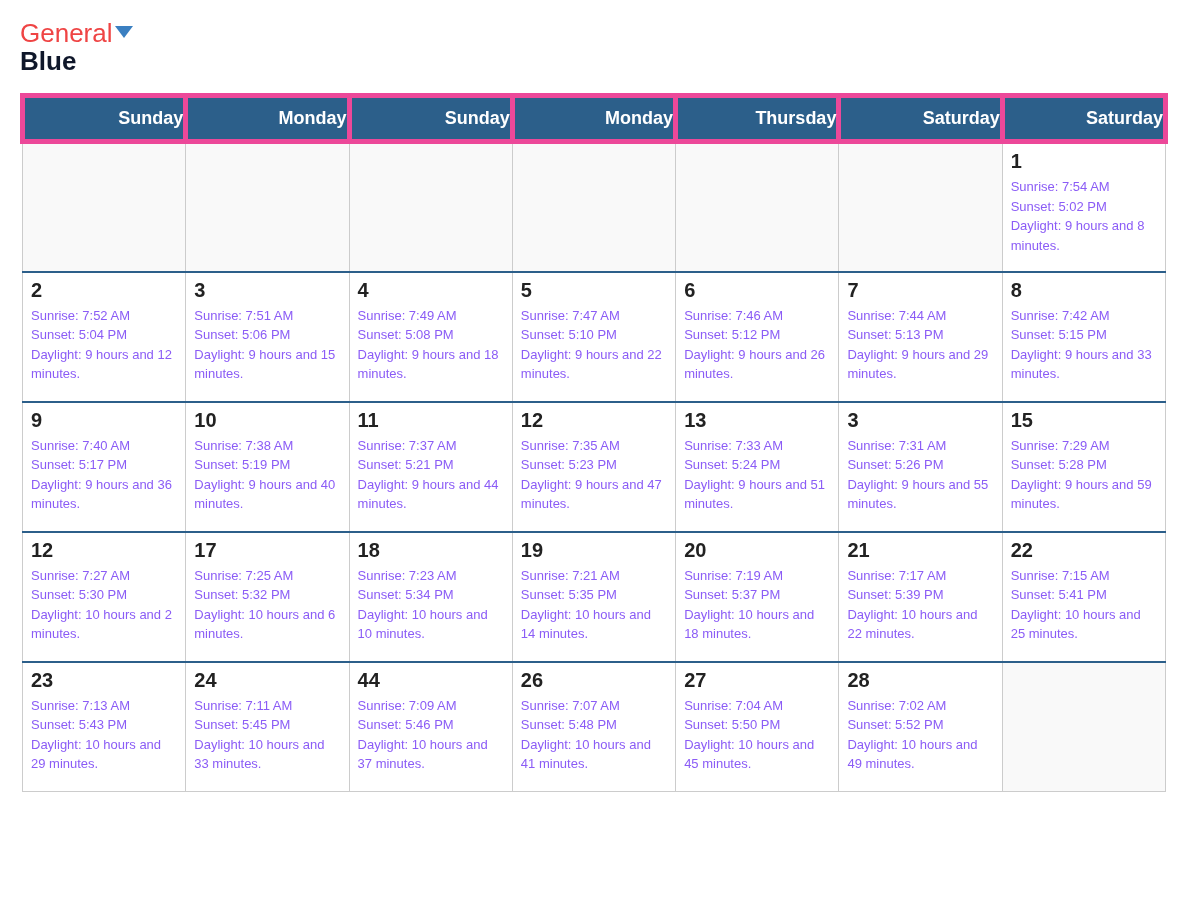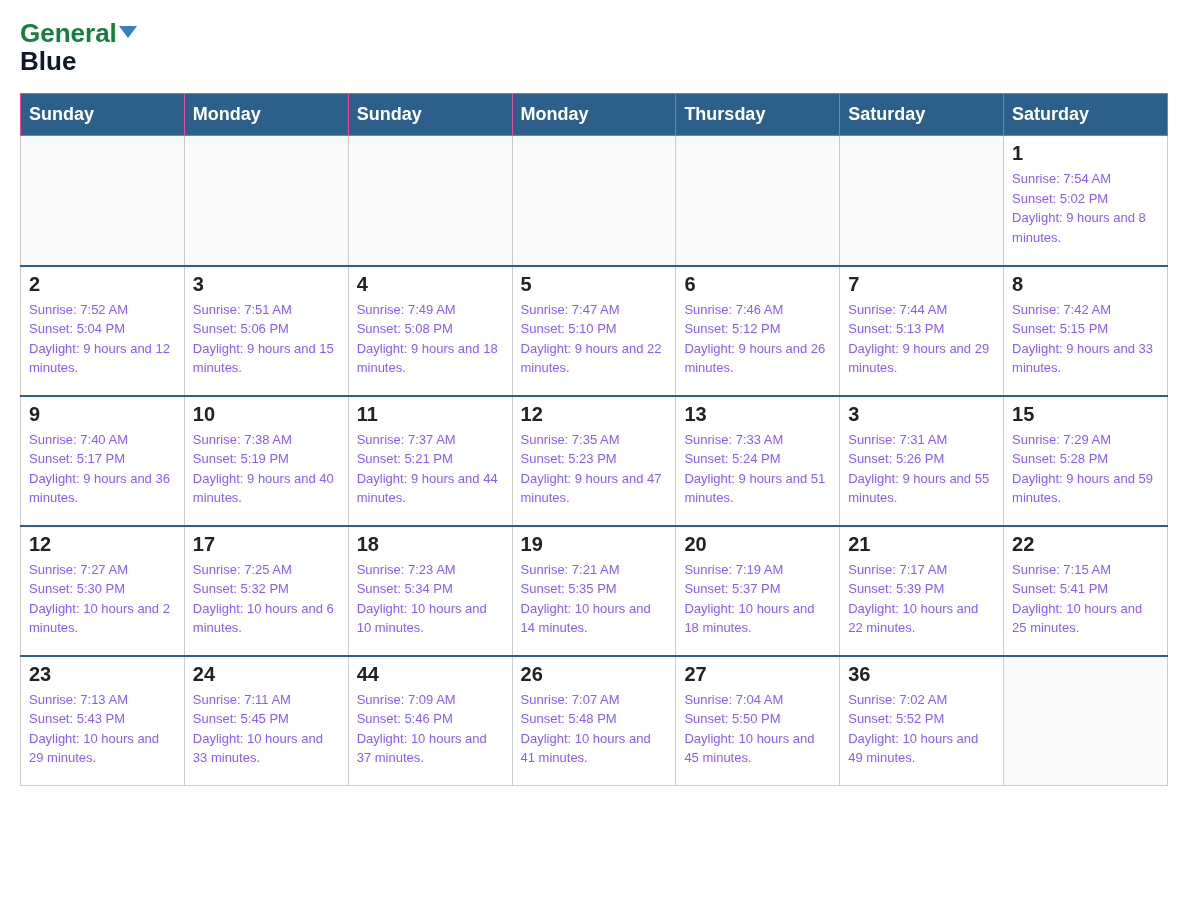--- a/index.html
+++ b/index.html
@@ -16,22 +16,22 @@
       align-items: flex-start;
       margin-bottom: 16px;
     }
     .logo {
       display: flex;
       flex-direction: column;
       align-items: flex-start;
     }
     .logo-text {
       font-size: 26px;
-      font-weight: bold;
-      color: #15803d;
+      font-weight: normal;
+      color: #ef4444;
       line-height: 1;
     }
     .logo-triangle {
       width: 0;
       height: 0;
       border-left: 9px solid transparent;
       border-right: 9px solid transparent;
       border-top: 12px solid #3a7fc1;
       display: inline-block;
       margin-bottom: 2px;
@@ -63,23 +63,23 @@
     }
     .calendar {
       width: 100%;
       border-collapse: collapse;
     }
     .calendar thead tr th {
       background-color: #2c5f8a;
       color: #fff;
       font-size: 18px;
       font-weight: bold;
-      padding: 10px 8px;
-      text-align: left;
-      border: 1px solid #ec4899;
+      padding: 10px 0;
+      text-align: right;
+      border: 5px solid #ec4899;
     }
     .calendar tbody tr td {
       vertical-align: top;
       border: 1px solid #ccc;
       padding: 6px 8px;
       width: 14.28%;
       min-height: 110px;
       height: 130px;
     }
     .day-number {
@@ -250,19 +250,19 @@
         </td>
         <td>
           <span class="day-number">26</span>
           <div class="day-info">Sunrise: 7:07 AM<br>Sunset: 5:48 PM<br>Daylight: 10 hours and 41 minutes.</div>
         </td>
         <td>
           <span class="day-number">27</span>
           <div class="day-info">Sunrise: 7:04 AM<br>Sunset: 5:50 PM<br>Daylight: 10 hours and 45 minutes.</div>
         </td>
         <td>
-          <span class="day-number">36</span>
+          <span class="day-number">28</span>
           <div class="day-info">Sunrise: 7:02 AM<br>Sunset: 5:52 PM<br>Daylight: 10 hours and 49 minutes.</div>
         </td>
         <td class="empty-cell"></td>
       </tr>
     </tbody>
 </table>
 
 </body></html>

